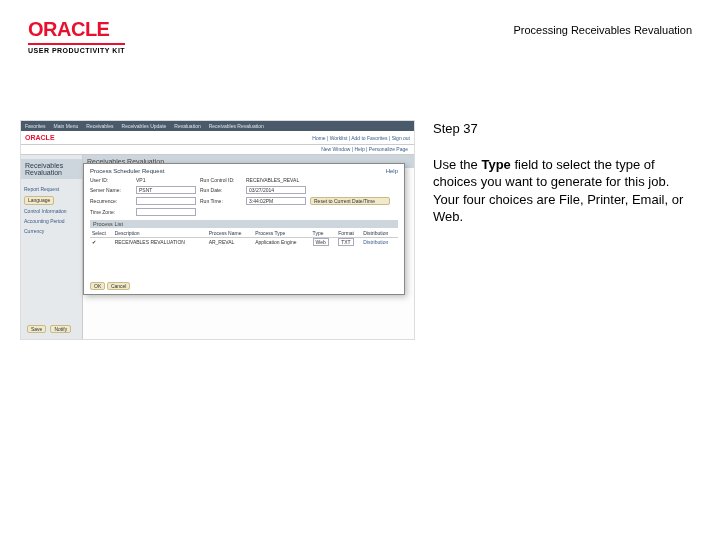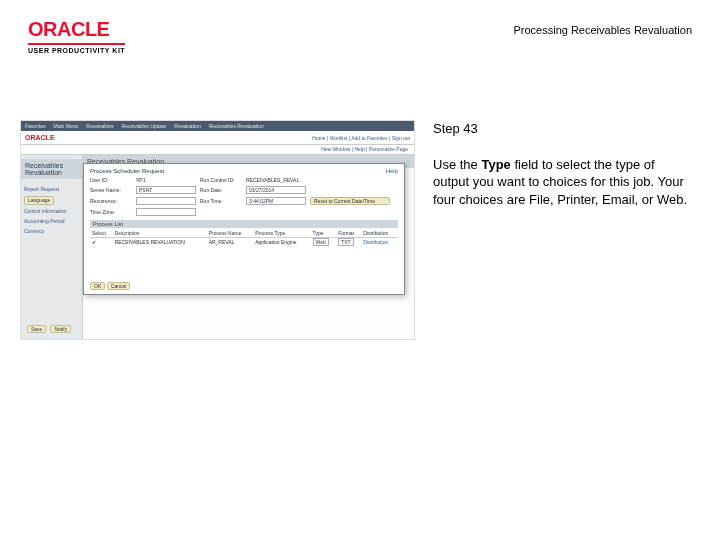--- a/index.html
+++ b/index.html
@@ -322,18 +322,18 @@
       </div>
     </div>
 
     <div class="ss-foot-btns">
       <span class="ss-btn">Save</span>
       <span class="ss-btn">Notify</span>
     </div>
   </div>
 
   <div class="instructions">
-    <div class="step">Step 43</div>
+    <div class="step">Step 37</div>
     <div>
-      <span>Use the </span><b>Type</b><span> field to select the type of output you want to choices for this job. Your four choices are File, Printer, Email, or Web.</span>
+      <span>Use the </span><b>Type</b><span> field to select the type of choices you want to generate for this job. Your four choices are File, Printer, Email, or Web.</span>
     </div>
   </div>
 </div>
 
 </body></html>

